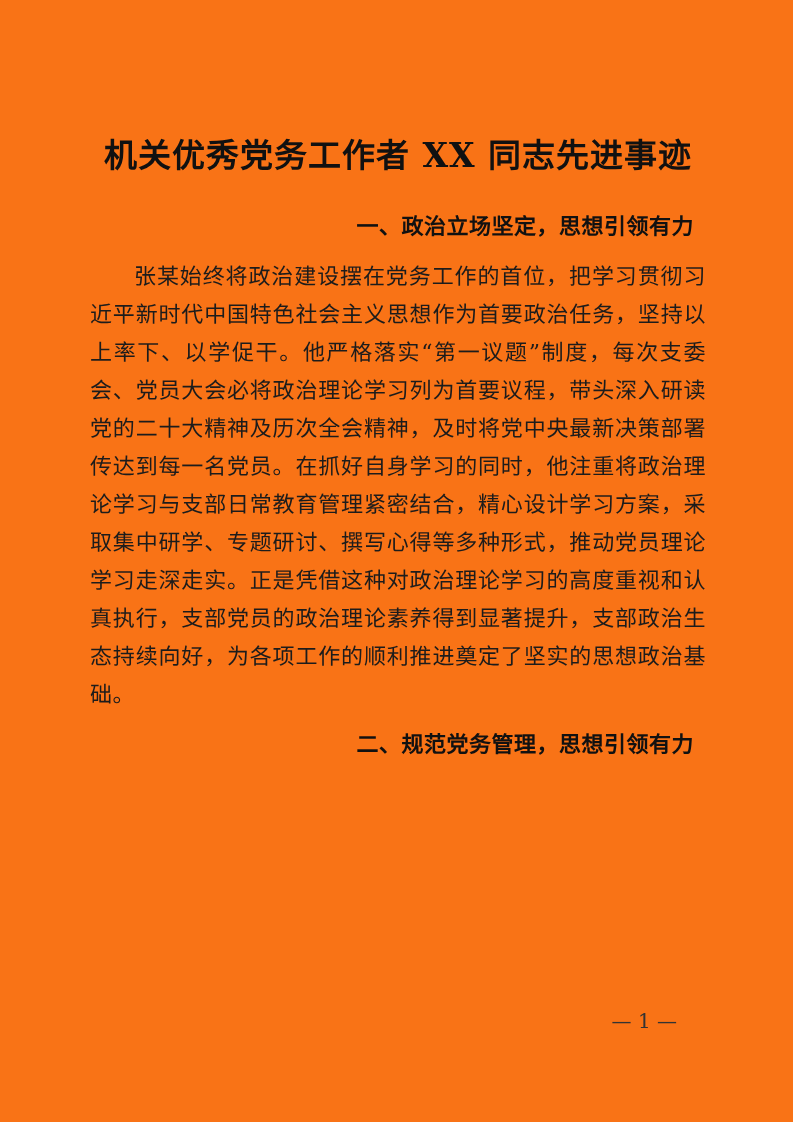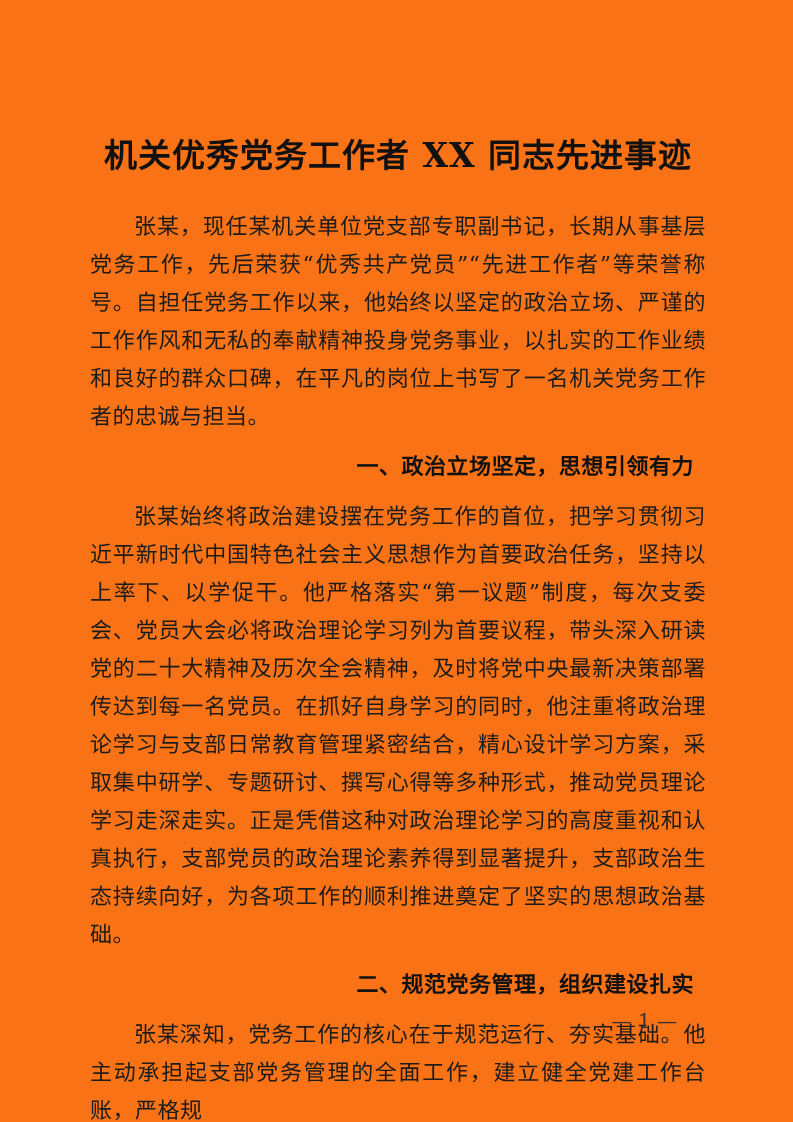--- a/index.html
+++ b/index.html
@@ -63,25 +63,23 @@
     font-family: "DejaVu Serif", "Liberation Serif", serif;
   }
 </style>
 </head>
 <body>
 
 <div class="page">
   <div class="content">
     <h1 class="doc-title">机关优秀党务工作者 XX 同志先进事迹</h1>
 
-    <p class="body-para">张某，现任某机关单位党支部专职副书记，长期从事基层党务工作，先后荣获“优秀共产党员”“先进工作者”等荣誉称号。自担任党务工作以来，他始终以坚定的政治立场、严谨的工作作风和无私的奉献精神投身党务事业，以扎实的工作业绩和良好的群众口碑，在平凡的岗位上书写了一名机关党务工作者的忠诚与担当。</p>
 
     <h2 class="section-heading">一、政治立场坚定，思想引领有力</h2>
 
     <p class="body-para">张某始终将政治建设摆在党务工作的首位，把学习贯彻习近平新时代中国特色社会主义思想作为首要政治任务，坚持以上率下、以学促干。他严格落实“第一议题”制度，每次支委会、党员大会必将政治理论学习列为首要议程，带头深入研读党的二十大精神及历次全会精神，及时将党中央最新决策部署传达到每一名党员。在抓好自身学习的同时，他注重将政治理论学习与支部日常教育管理紧密结合，精心设计学习方案，采取集中研学、专题研讨、撰写心得等多种形式，推动党员理论学习走深走实。正是凭借这种对政治理论学习的高度重视和认真执行，支部党员的政治理论素养得到显著提升，支部政治生态持续向好，为各项工作的顺利推进奠定了坚实的思想政治基础。</p>
 
-    <h2 class="section-heading">二、规范党务管理，组织建设扎实</h2>
+    <h2 class="section-heading">二、规范党务管理，思想引领有力</h2>
 
-    <p class="body-para">张某深知，党务工作的核心在于规范运行、夯实基础。他主动承担起支部党务管理的全面工作，建立健全党建工作台账，严格规</p>
   </div>
 
   <div class="page-footer">— 1 —</div>
 </div>
 
 </body></html>

